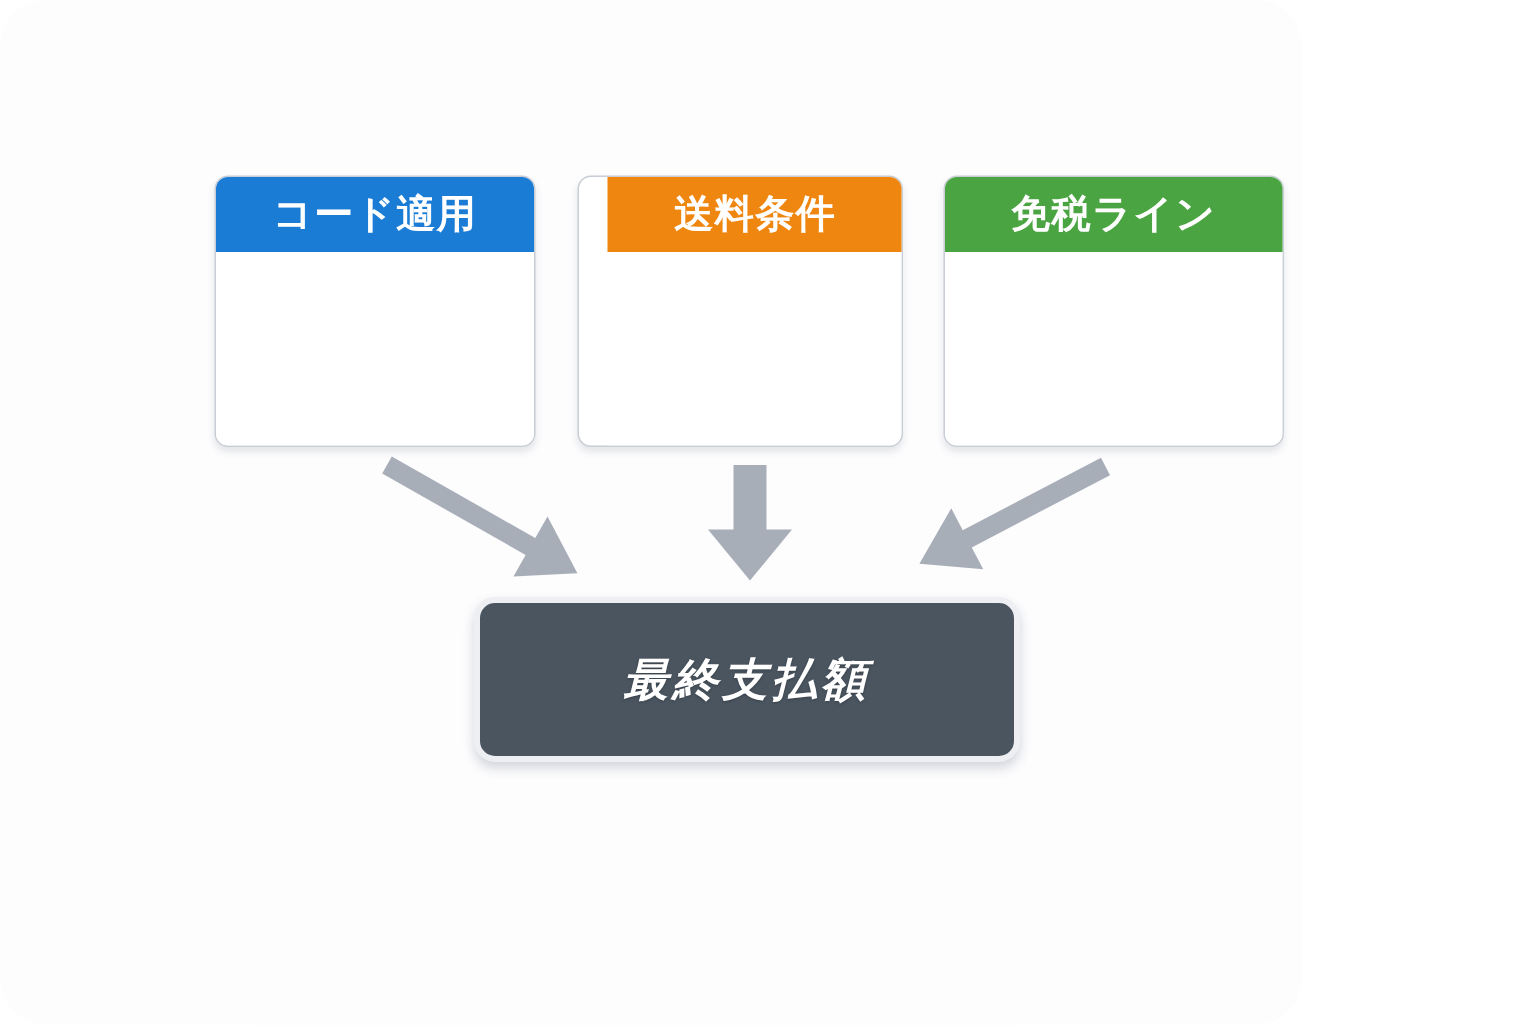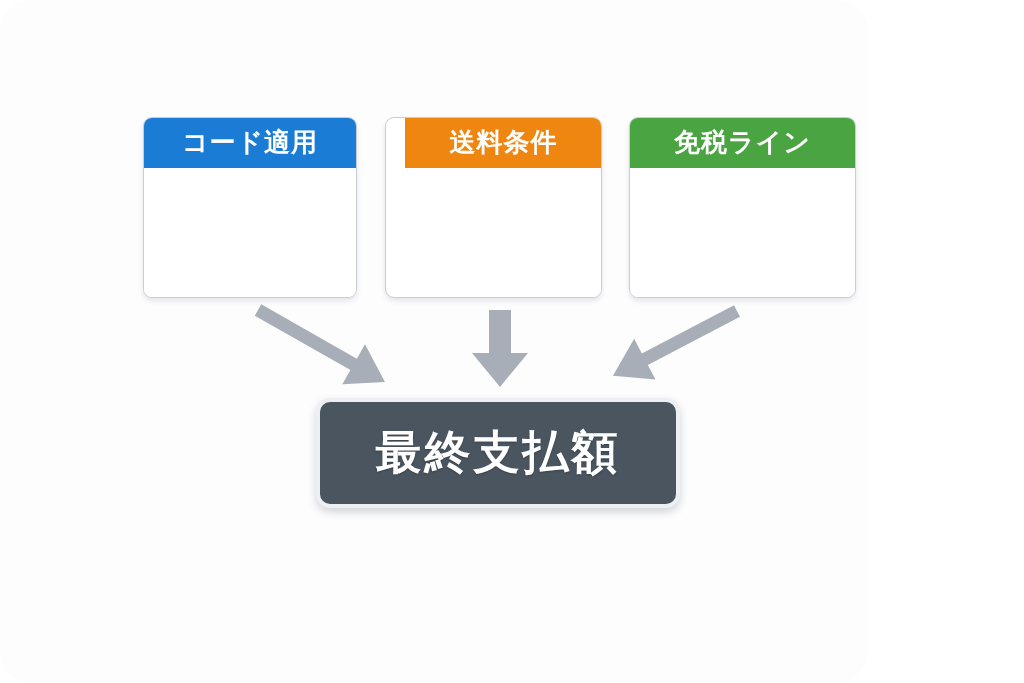--- a/index.html
+++ b/index.html
@@ -66,24 +66,25 @@
     border: 4px solid #edeff3;
     border-radius: 14px;
     box-sizing: border-box;
     display: flex;
     align-items: center;
     justify-content: center;
     box-shadow: 0 4px 8px rgba(60, 70, 90, 0.22);
   }
   .result-label {
     color: #ffffff;
-    font-size: 46px;
+    font-size: 30px;
     font-weight: bold;
     letter-spacing: 3px;
     text-shadow: 0 1px 2px rgba(0,0,0,0.25);
+    font-style: italic;
   }
 </style>
 </head>
 <body>
 
 <div class="canvas" style="background-color: rgb(253, 253, 254);">
 
   <div class="card card-1">
     <div class="card-header" style="background-color: rgb(26, 124, 213);">
       <span>コード適用</span>

